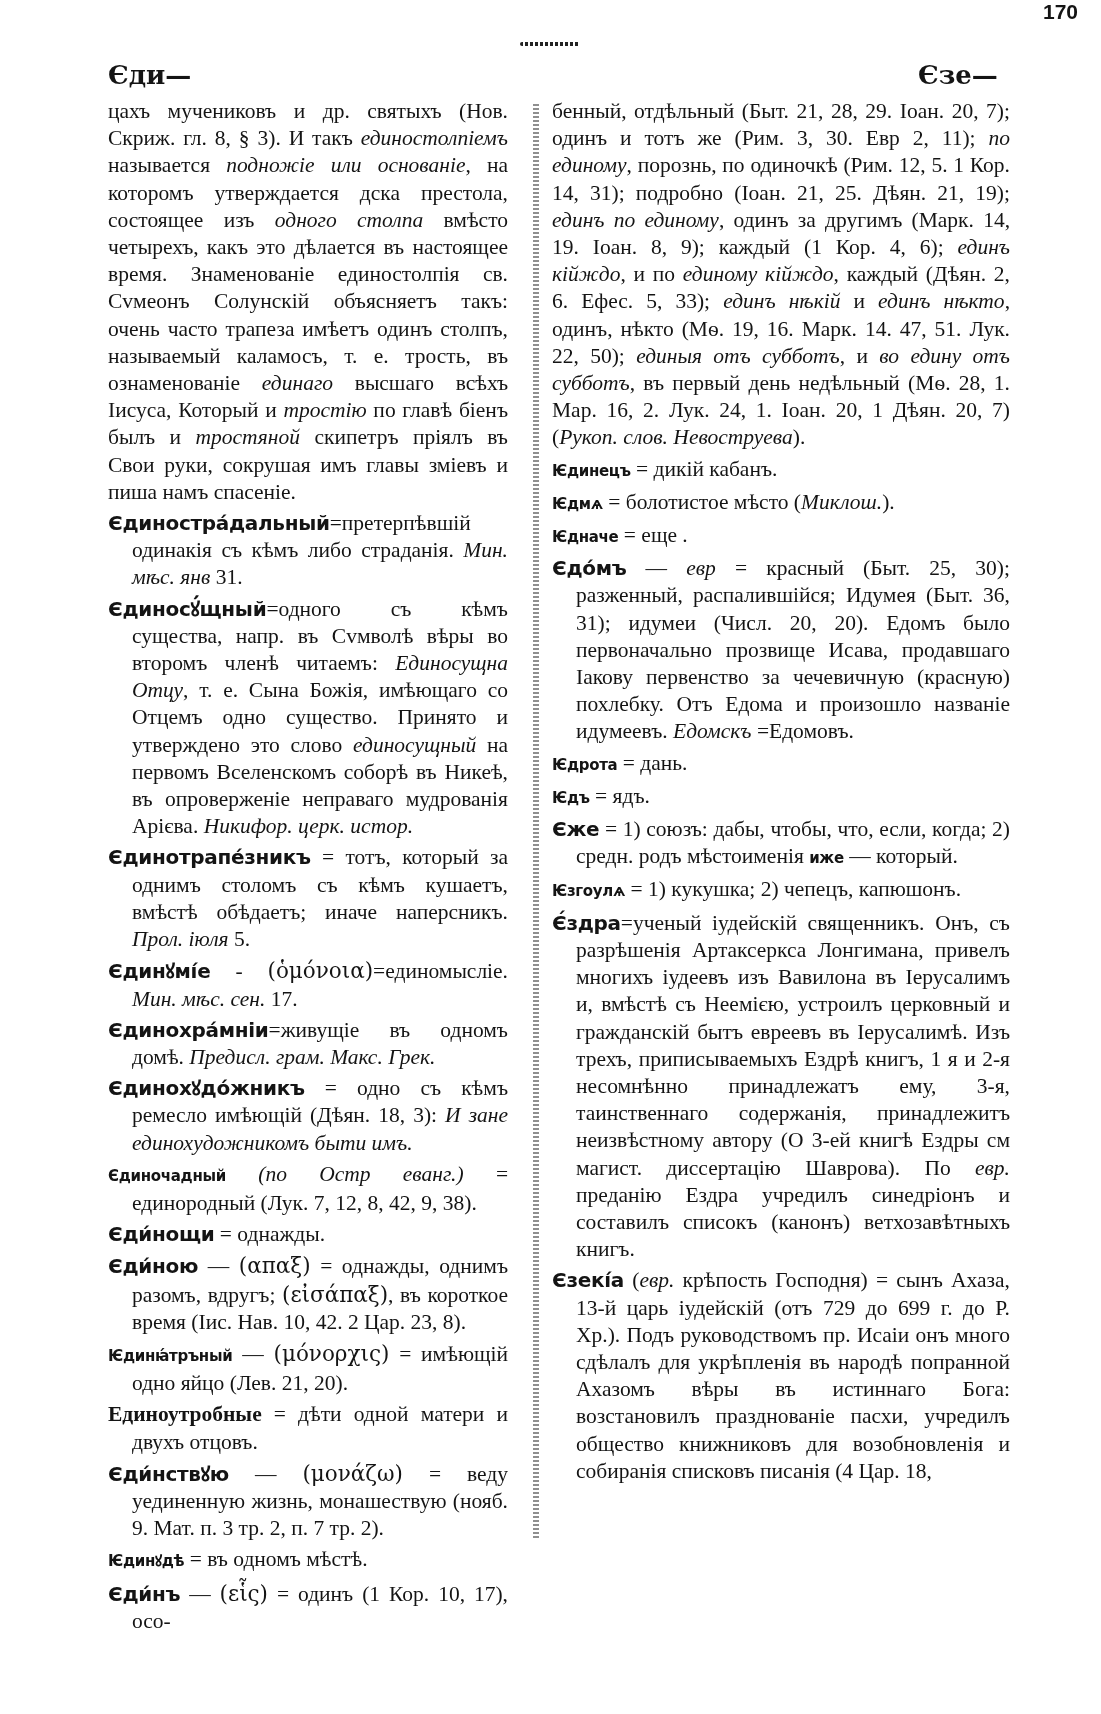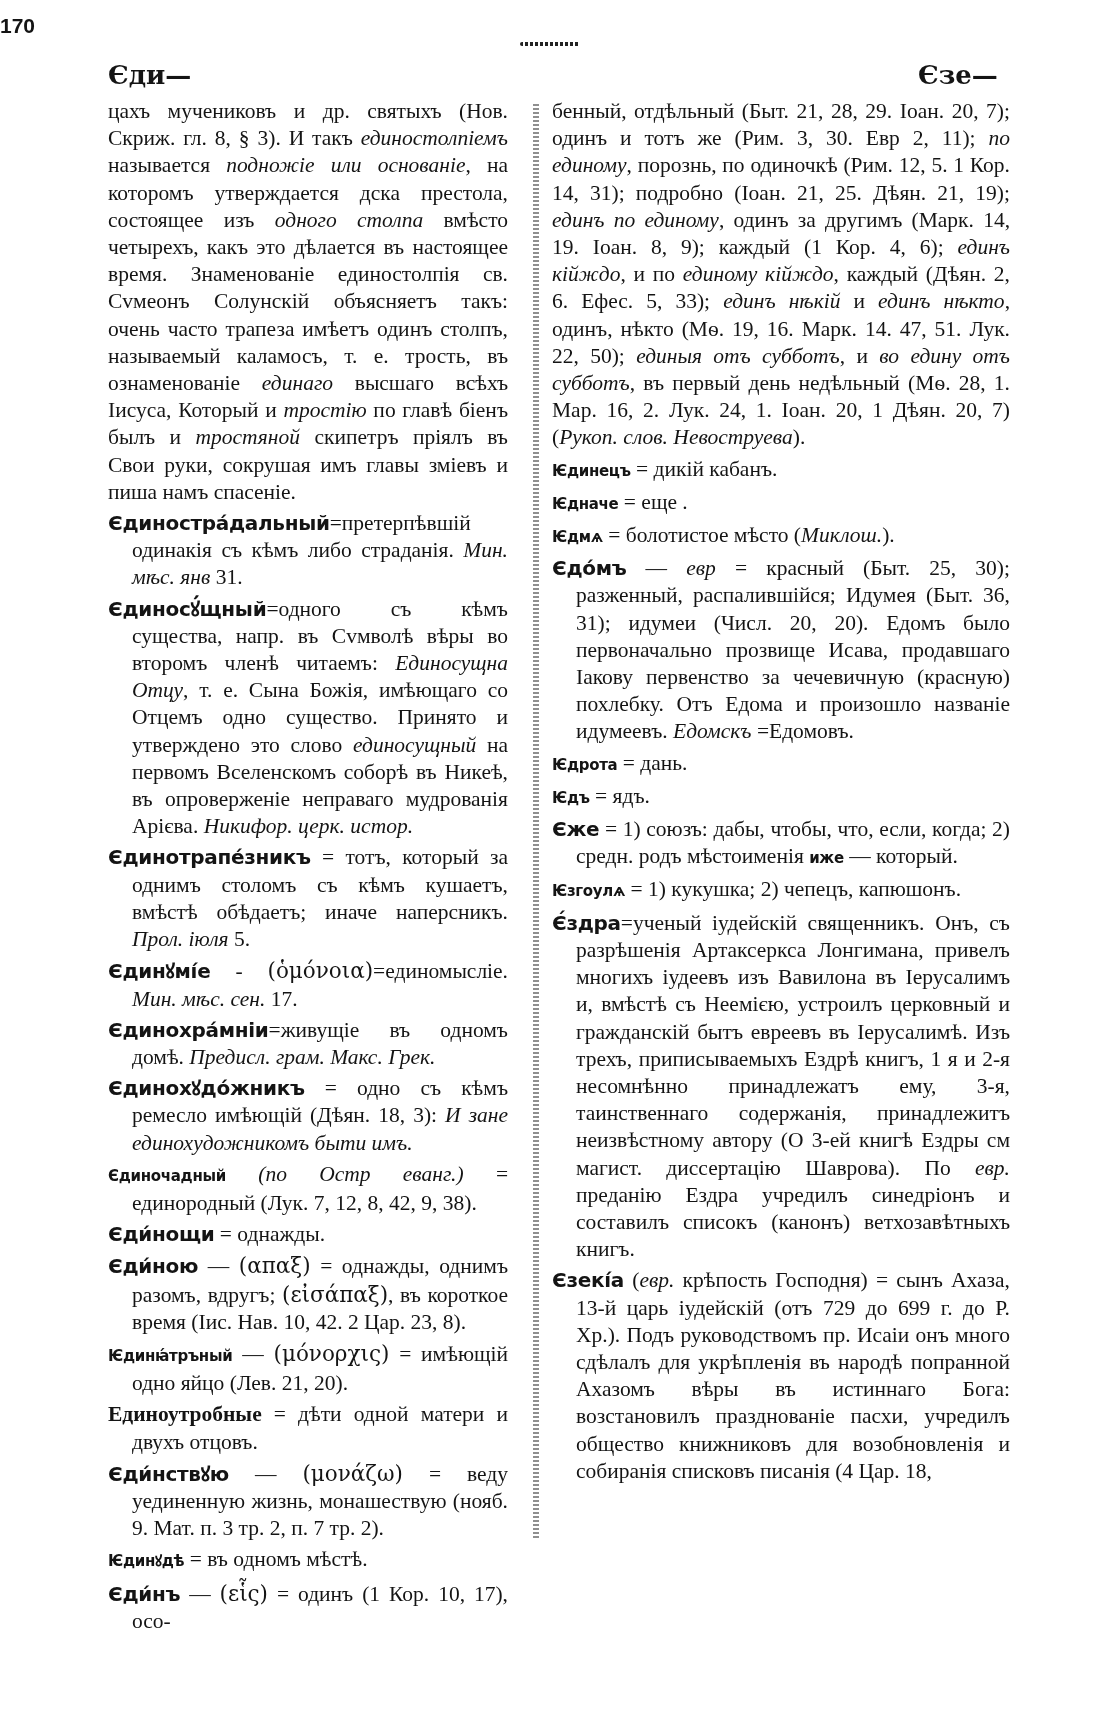--- a/index.html
+++ b/index.html
@@ -1,21 +1,21 @@
 <!DOCTYPE html>
 <html><head>
 <meta charset="utf-8">
 <style>
   html, body { margin: 0; padding: 0; background: #ffffff; }
   body {
     width: 1101px; height: 1714px; position: relative; overflow: hidden;
     font-family: "Liberation Serif", "DejaVu Serif", serif; color: #141414;
   }
   .page-number {
-    position: absolute; top: 14px; left: 0; width: 1078px; text-align: left;
+    position: absolute; top: 0; left: 0; width: 1078px; text-align: right;
     font-family: "Liberation Sans", sans-serif; font-weight: bold; font-size: 21px;
   }
   .page-rule {
     position: absolute; top: 42px; left: 520px; width: 60px; height: 4px;
     background: repeating-linear-gradient(90deg, #222 0 3px, transparent 3px 5px);
     border-radius: 2px;
   }
   .running-head {
     position: absolute; top: 60px; font-size: 26px; font-weight: bold;
     font-family: "DejaVu Serif", serif;
@@ -63,22 +63,22 @@
     <p class="entry"><span class="hw hw-small">Ѥдинꙗ́тръный</span><span> — </span><span class="greek">(μόνορχις)</span><span> = имѣющій одно яйцо (Лев. 21, 20).</span></p>
     <p class="entry"><span class="b">Единоутробные</span><span> = дѣти одной матери и двухъ отцовъ.</span></p>
     <p class="entry"><span class="hw">Єди́нствꙋю</span><span> — </span><span class="greek">(μονάζω)</span><span> = веду уединенную жизнь, монашествую (нояб. 9. Мат. п. 3 тр. 2, п. 7 тр. 2).</span></p>
     <p class="entry"><span class="hw hw-small">Ѥдинꙋдѣ</span><span> = въ одномъ мѣстѣ.</span></p>
     <p class="entry"><span class="hw">Єди́нъ</span><span> — </span><span class="greek">(εἷς)</span><span> = одинъ (1 Кор. 10, 17), осо-</span></p>
   </div>
 <div class="col-divider"></div>
 <div class="column col-right" id="col-right">
     <p class="entry cont"><span>бенный, отдѣльный (Быт. 21, 28, 29. Іоан. 20, 7); одинъ и тотъ же (Рим. 3, 30. Евр 2, 11); </span><span class="it">по единому</span><span>, порознь, по одиночкѣ (Рим. 12, 5. 1 Кор. 14, 31); подробно (Іоан. 21, 25. Дѣян. 21, 19); </span><span class="it">единъ по единому</span><span>, одинъ за другимъ (Марк. 14, 19. Іоан. 8, 9); каждый (1 Кор. 4, 6); </span><span class="it">единъ кійждо</span><span>, и по </span><span class="it">единому кійждо</span><span>, каждый (Дѣян. 2, 6. Ефес. 5, 33); </span><span class="it">единъ нѣкій</span><span> и </span><span class="it">единъ нѣкто</span><span>, одинъ, нѣкто (Мѳ. 19, 16. Марк. 14. 47, 51. Лук. 22, 50); </span><span class="it">единыя отъ субботъ</span><span>, и </span><span class="it">во едину отъ субботъ</span><span>, въ первый день недѣльный (Мѳ. 28, 1. Мар. 16, 2. Лук. 24, 1. Іоан. 20, 1 Дѣян. 20, 7) (</span><span class="it">Рукоп. слов. Невоструева</span><span>).</span></p>
     <p class="entry"><span class="hw hw-small">Ѥдинецъ</span><span> = дикій кабанъ.</span></p>
+    <p class="entry"><span class="hw hw-small">Ѥдмѧ</span><span> = болотистое мѣсто (</span><span class="it">Миклош.</span><span>).</span></p>
     <p class="entry"><span class="hw hw-small">Ѥдначе</span><span> = еще .</span></p>
-    <p class="entry"><span class="hw hw-small">Ѥдмѧ</span><span> = болотистое мѣсто (</span><span class="it">Миклош.</span><span>).</span></p>
     <p class="entry"><span class="hw">Єдо́мъ</span><span> — </span><span class="it">евр</span><span> = красный (Быт. 25, 30); разженный, распалившійся; Идумея (Быт. 36, 31); идумеи (Числ. 20, 20). Едомъ было первоначально прозвище Исава, продавшаго Іакову первенство за чечевичную (красную) похлебку. Отъ Едома и произошло названіе идумеевъ. </span><span class="it">Едомскъ</span><span> =Едомовъ.</span></p>
     <p class="entry"><span class="hw hw-small">Ѥдрота</span><span> = дань.</span></p>
     <p class="entry"><span class="hw hw-small">Ѥдъ</span><span> = ядъ.</span></p>
     <p class="entry"><span class="hw">Єже</span><span> = 1) союзъ: дабы, чтобы, что, если, когда; 2) средн. родъ мѣстоименія </span><span class="hw hw-small">иже</span><span> — который.</span></p>
     <p class="entry"><span class="hw hw-small">Ѥзгоулѧ</span><span> = 1) кукушка; 2) чепецъ, капюшонъ.</span></p>
     <p class="entry"><span class="hw">Є́здра</span><span>=ученый іудейскій священникъ. Онъ, съ разрѣшенія Артаксеркса Лонгимана, привелъ многихъ іудеевъ изъ Вавилона въ Іерусалимъ и, вмѣстѣ съ Неемією, устроилъ церковный и гражданскій бытъ евреевъ въ Іерусалимѣ. Изъ трехъ, приписываемыхъ Ездрѣ книгъ, 1 я и 2-я несомнѣнно принадлежатъ ему, 3-я, таинственнаго содержанія, принадлежитъ неизвѣстному автору (О 3-ей книгѣ Ездры см магист. диссертацію Шаврова). По </span><span class="it">евр.</span><span> преданію Ездра учредилъ синедріонъ и составилъ списокъ (канонъ) ветхозавѣтныхъ книгъ.</span></p>
     <p class="entry"><span class="hw">Єзекі́а</span><span> (</span><span class="it">евр.</span><span> крѣпость Господня) = сынъ Ахаза, 13-й царь іудейскій (отъ 729 до 699 г. до Р. Хр.). Подъ руководствомъ пр. Исаіи онъ много сдѣлалъ для укрѣпленія въ народѣ попранной Ахазомъ вѣры въ истиннаго Бога: возстановилъ празднованіе пасхи, учредилъ общество книжниковъ для возобновленія и собиранія списковъ писанія (4 Цар. 18,</span></p>
   </div>
 
 </body></html>

